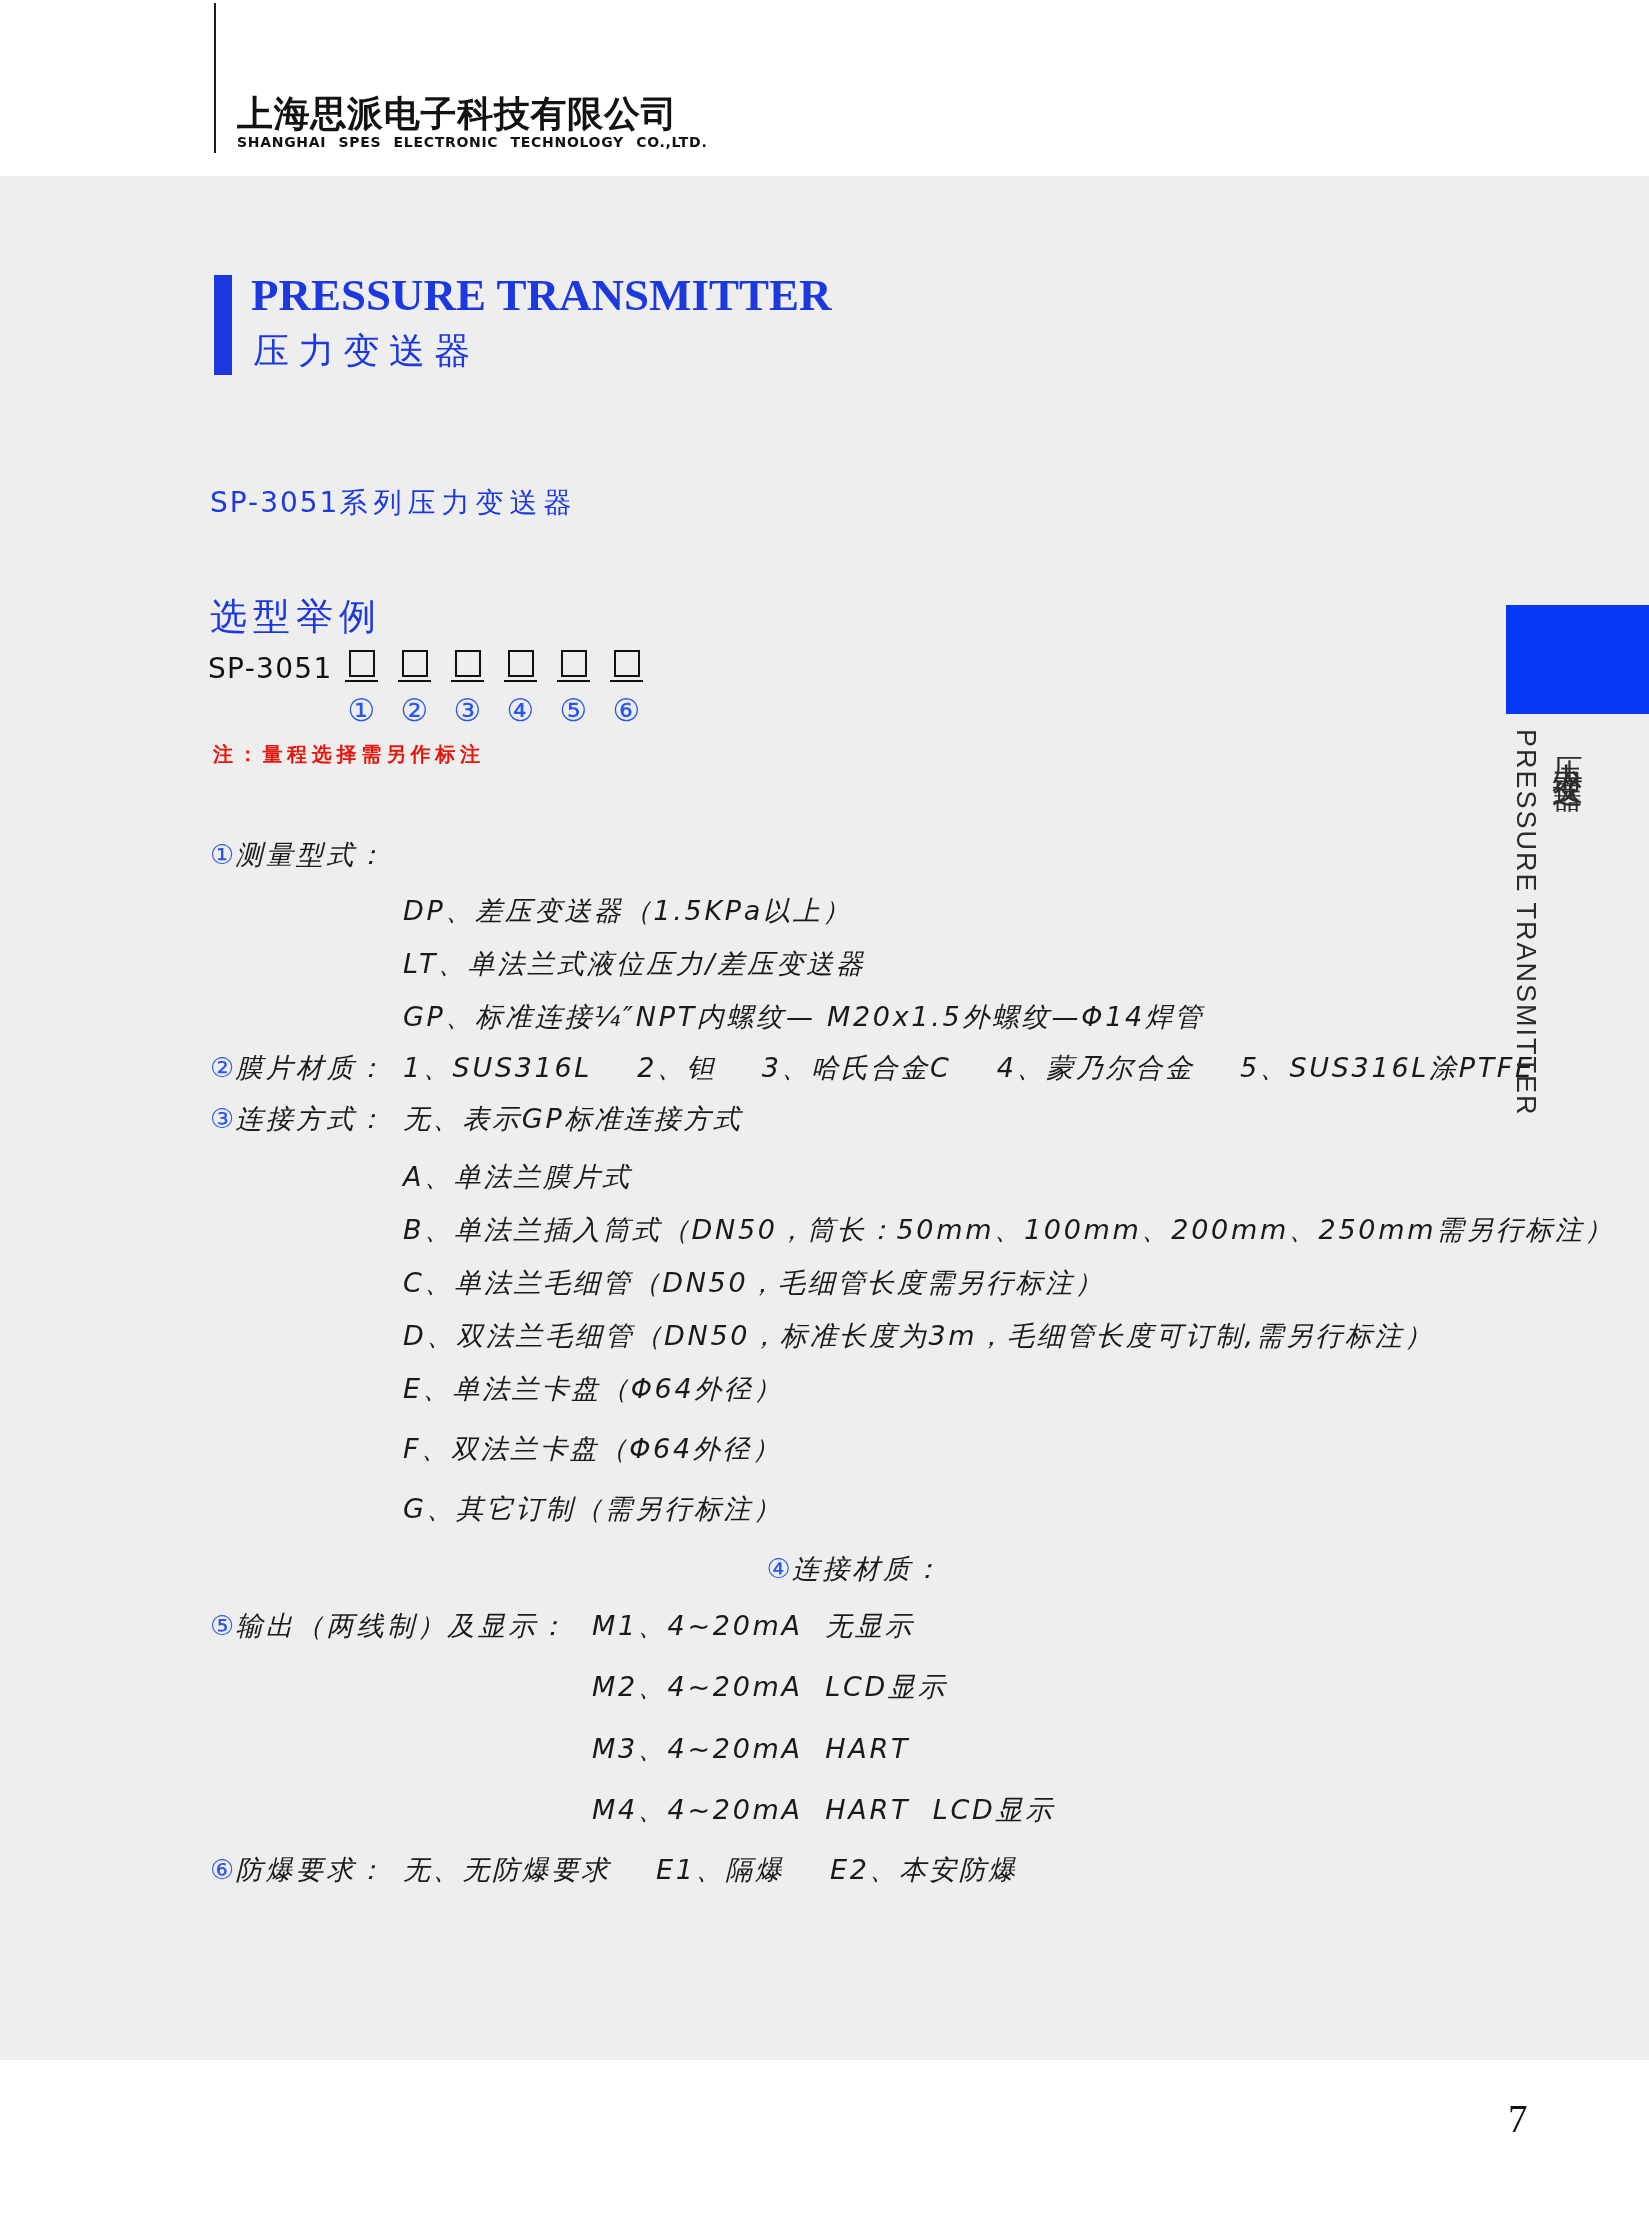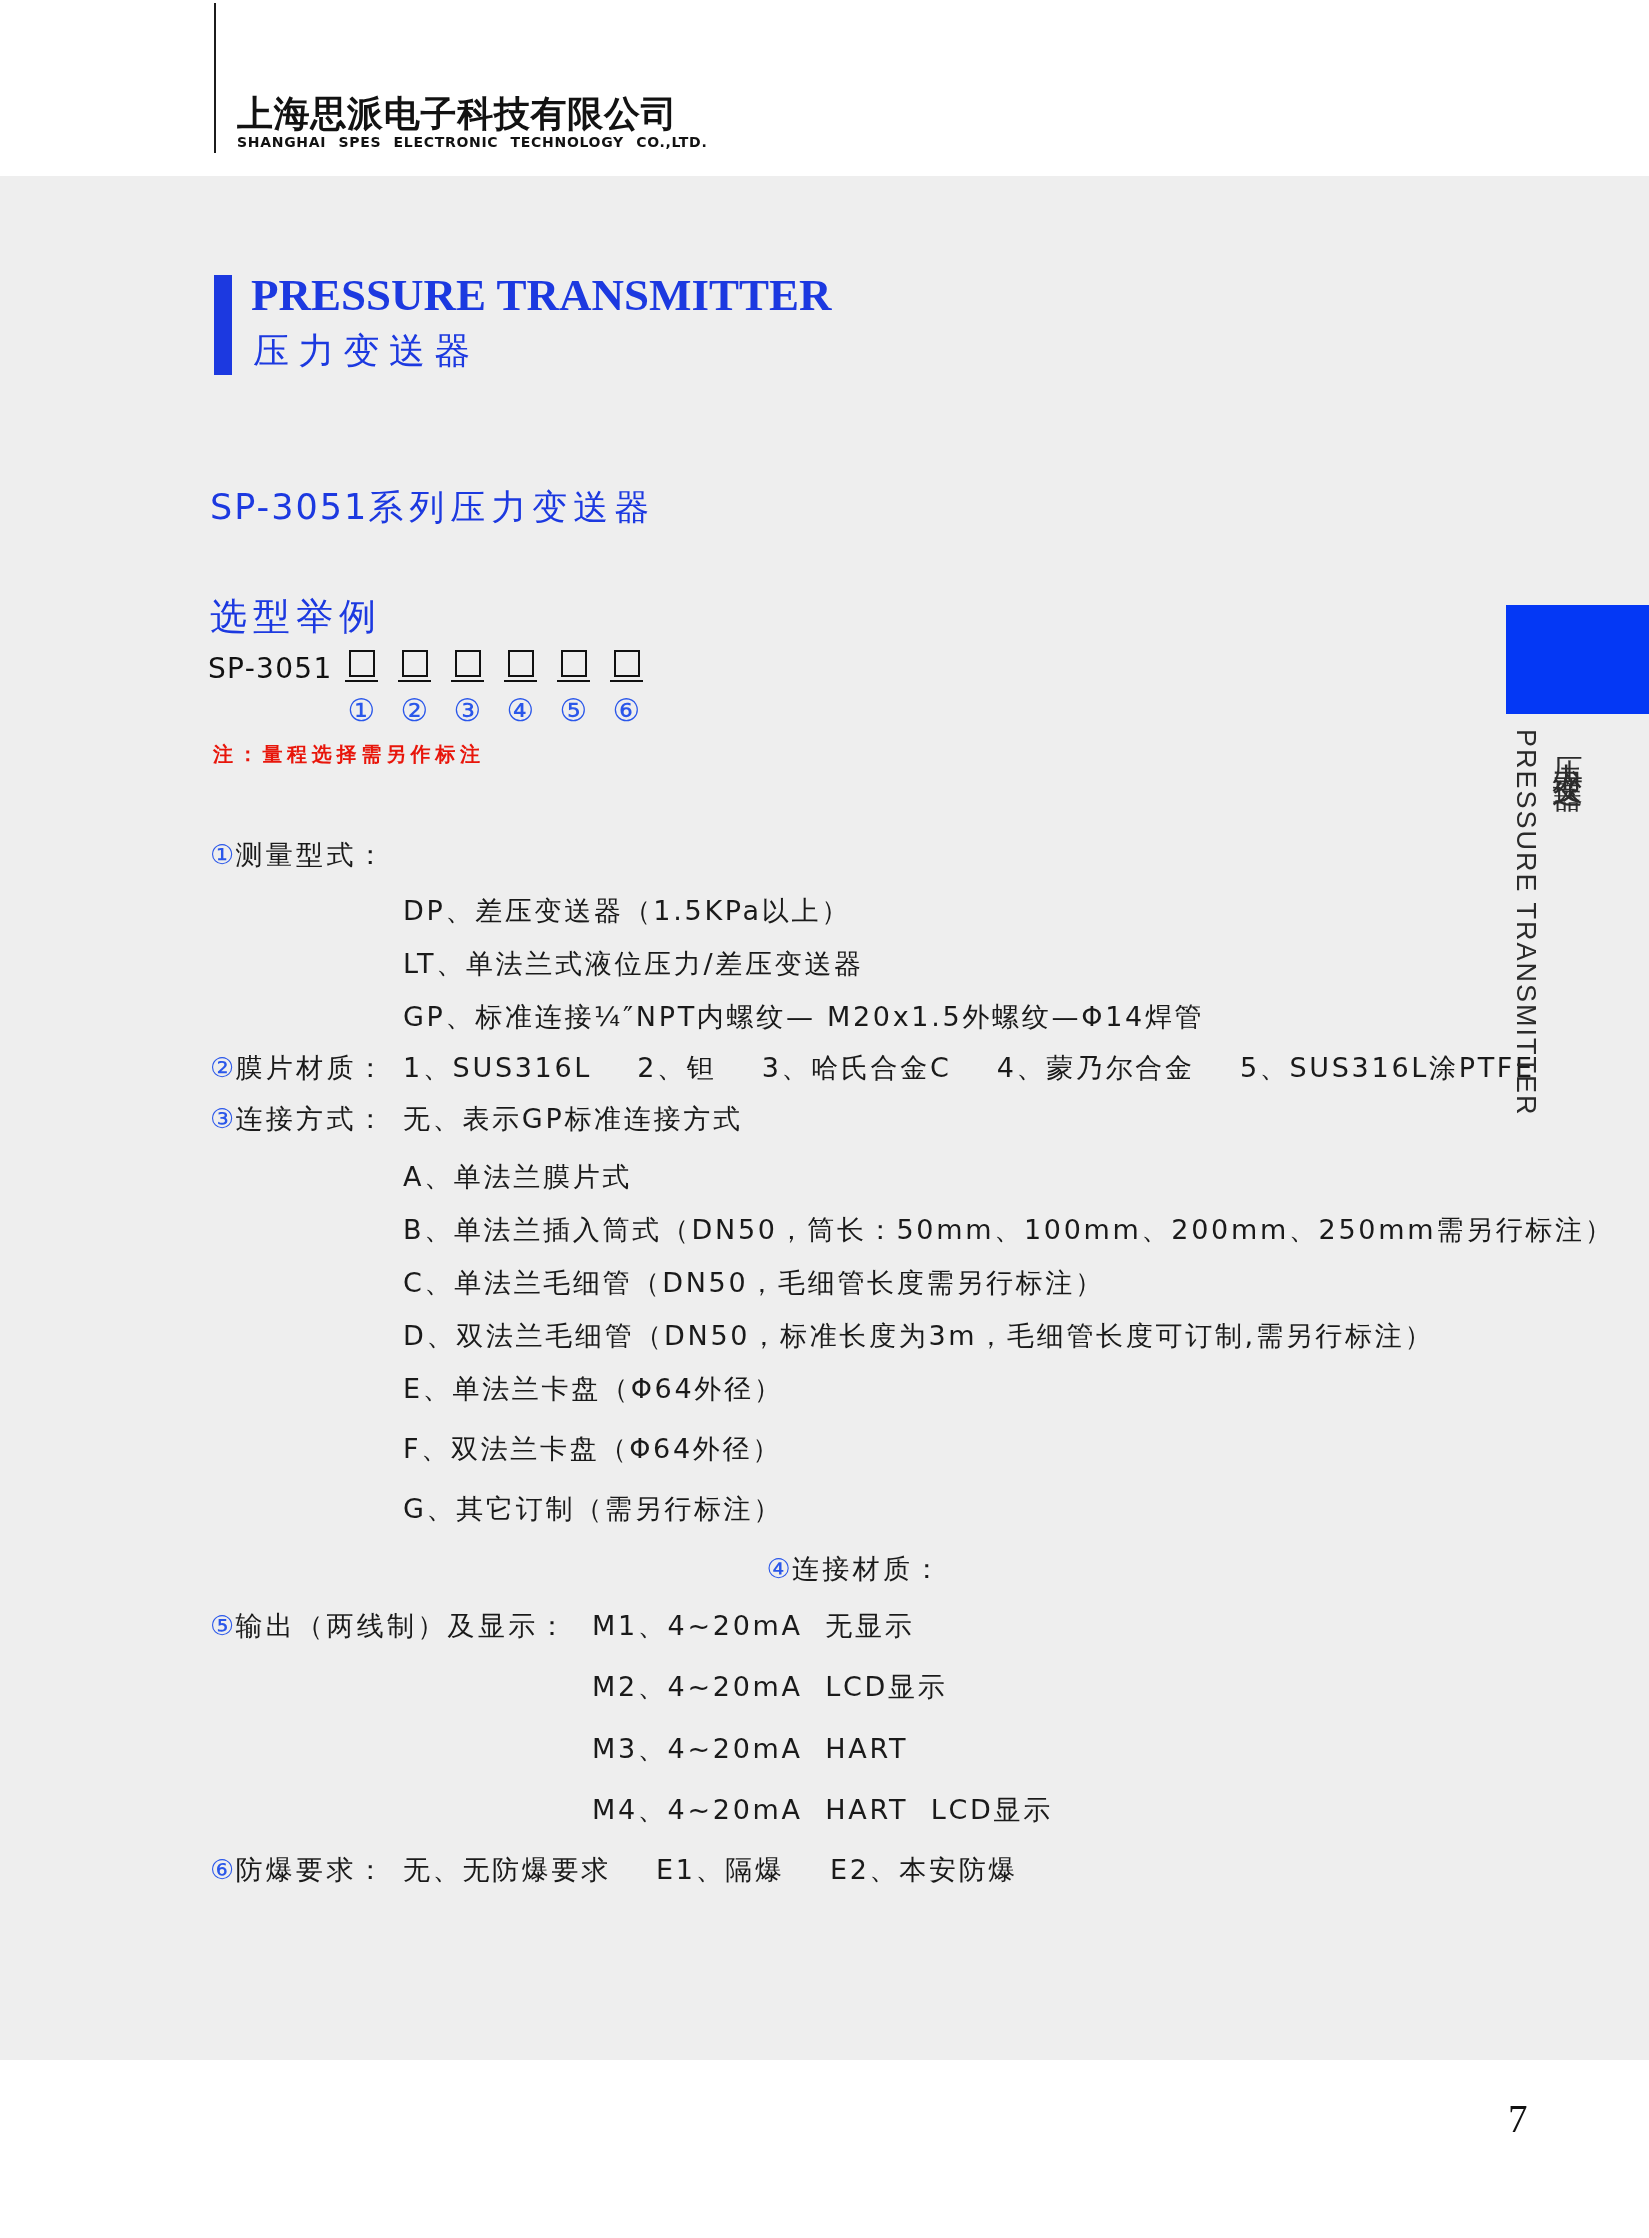--- a/index.html
+++ b/index.html
@@ -17,40 +17,40 @@
   .sheet{position:absolute;left:0;top:176px;width:1649px;height:1884px;background:var(--content_bg);}
 
   
   .banner-bar{position:absolute;left:214px;top:275px;width:18px;height:100px;background:var(--accent_blue);}
   .banner-en{position:absolute;left:251px;top:269px;font-family:"Liberation Serif","DejaVu Serif",serif;
              font-weight:700;font-size:45px;color:var(--accent_blue);white-space:nowrap;}
   .banner-cn{position:absolute;left:253px;top:327px;font-size:36px;letter-spacing:9.3px;
              color:var(--accent_blue);white-space:nowrap;}
 
   
-  .series{position:absolute;left:210px;top:484px;font-size:35px;color:var(--accent_blue);white-space:nowrap;}
+  .series{position:absolute;left:210px;top:484px;font-size:28px;color:var(--accent_blue);white-space:nowrap;}
   .series .mdl{letter-spacing:2px;}
   .series .sfx{letter-spacing:6px;}
 
   
   .sel-head{position:absolute;left:210px;top:592px;font-size:37px;font-weight:500;letter-spacing:6px;
             color:var(--accent_blue);white-space:nowrap;}
   .model-prefix{position:absolute;left:208px;top:652px;font-size:28px;letter-spacing:1.3px;color:#111;}
   .dig-row{position:absolute;left:345px;top:650px;display:flex;gap:20px;}
   .dbox{width:33px;}
   .dbox .sq{width:22px;height:23px;border:2.7px solid #111;margin:0 auto;background:transparent;}
   .dbox .ul{width:33px;height:2px;background:#111;margin-top:2.7px;}
   .num-row{position:absolute;left:345px;top:692px;display:flex;gap:20px;}
   .dnum{width:33px;text-align:center;font-size:31px;color:var(--circled_blue);}
   .note{position:absolute;left:213px;top:741px;font-size:20px;font-weight:700;letter-spacing:4.7px;
         color:var(--note_red);white-space:nowrap;}
 
   
   .spec-line{position:absolute;left:210px;width:1290px;height:39px;font-size:27px;
-             color:var(--body_text);letter-spacing:2.7px;white-space:nowrap;}
+             color:var(--body_text);letter-spacing:2.7px;white-space:nowrap;font-style:italic;}
   .spec-line .cnum{color:var(--circled_blue);letter-spacing:1.3px;}
   .spec-line .lbl{letter-spacing:3.3px;}
   .spec-line .txt{position:absolute;top:0;white-space:pre;letter-spacing:2.7px;}
 
   
   .side-rect{position:absolute;left:1506px;top:605px;width:144px;height:109px;background:var(--bright_blue);}
   .side-cn{position:absolute;left:1547px;top:732px;writing-mode:vertical-rl;text-orientation:upright;
            font-size:31px;letter-spacing:6.7px;color:#2b2b2b;}
   .side-en{position:absolute;left:1510px;top:729px;writing-mode:vertical-rl;text-orientation:mixed;
            font-size:27px;letter-spacing:2px;color:#2b2b2b;font-family:"Liberation Sans",sans-serif;}

